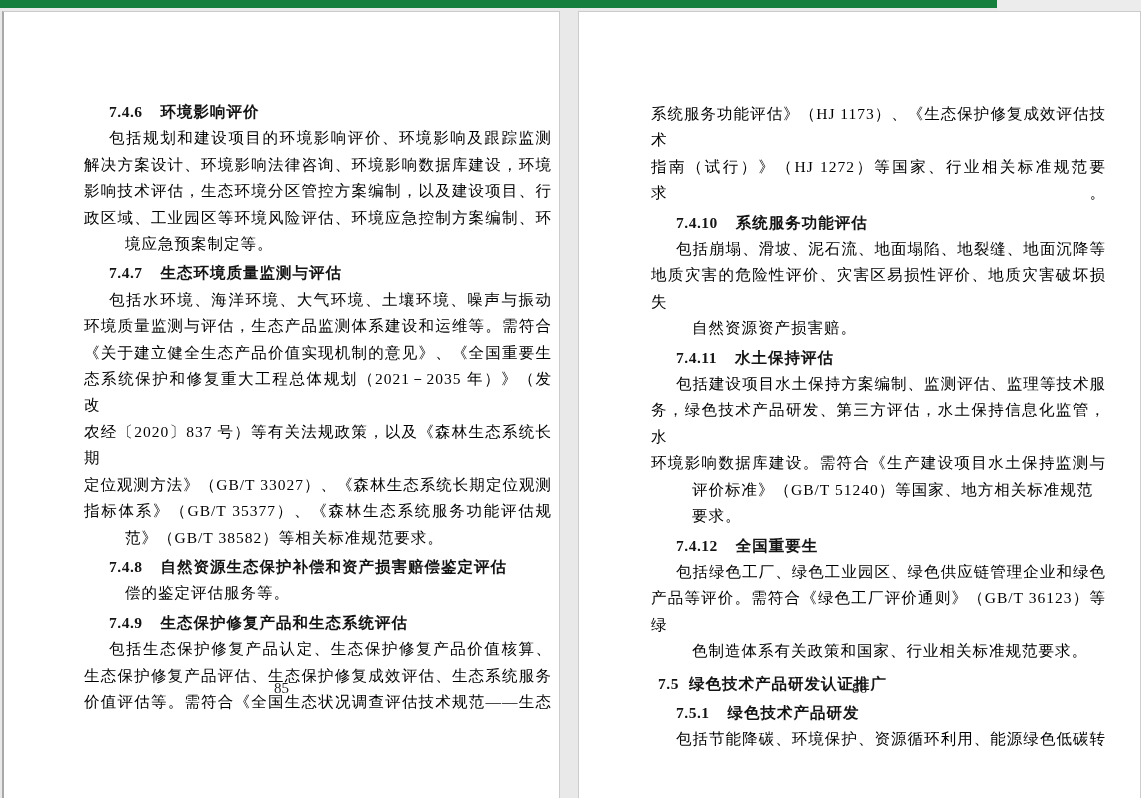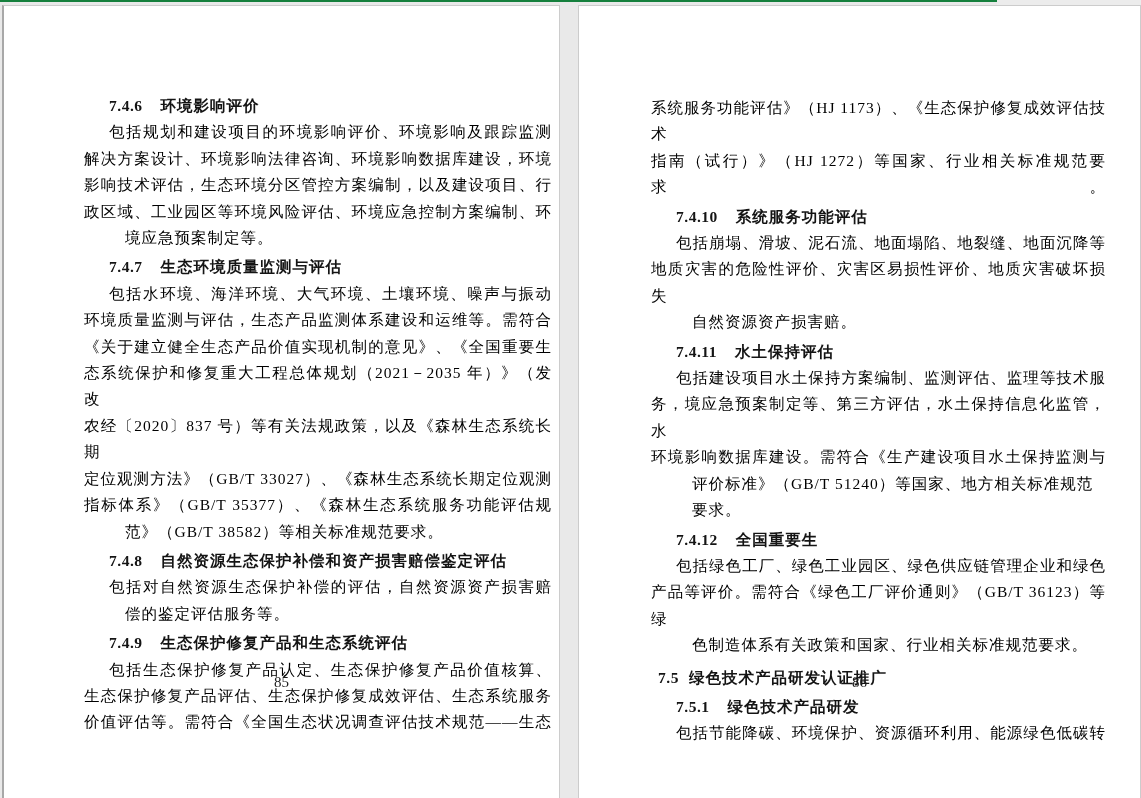--- a/index.html
+++ b/index.html
@@ -4,21 +4,21 @@
 <style>
   * { margin: 0; padding: 0; box-sizing: border-box; }
   html, body {
     width: 1141px; height: 798px; overflow: hidden;
     background: #ececec;
     font-family: "Liberation Serif", "DejaVu Serif", serif;
   }
   .spread {
     position: relative; width: 997px; height: 798px;
     background: #e9e9e9;
-    border-top: 2px solid #15803d;
+    border-top: 8px solid #15803d;
   }
   .page {
     position: absolute; top: 3px; bottom: -2px;
     background: #ffffff;
     border: 1px solid #cccccc;
     border-bottom: none;
   }
   .page-left {
     left: 2px; width: 558px;
     border-left: 2px solid #a8a8a8;
@@ -80,40 +80,39 @@
         <div class="line heading"><span class="h-num">7.4.7</span><span class="h-title">生态环境质量监测与评估</span></div>
         <div class="line body ind">包括水环境、海洋环境、大气环境、土壤环境、噪声与振动</div>
         <div class="line body">环境质量监测与评估，生态产品监测体系建设和运维等。需符合</div>
         <div class="line body">《关于建立健全生态产品价值实现机制的意见》、《全国重要生</div>
         <div class="line body">态系统保护和修复重大工程总体规划（2021－2035 年）》（发改</div>
         <div class="line body">农经〔2020〕837 号）等有关法规政策，以及《森林生态系统长期</div>
         <div class="line body">定位观测方法》（GB/T 33027）、《森林生态系统长期定位观测</div>
         <div class="line body">指标体系》（GB/T 35377）、《森林生态系统服务功能评估规</div>
         <div class="line body last">范》（GB/T 38582）等相关标准规范要求。</div>
         <div class="line heading"><span class="h-num">7.4.8</span><span class="h-title">自然资源生态保护补偿和资产损害赔偿鉴定评估</span></div>
-        <div class="line body ind">包括对自然资源生态保护补偿的评估，自然资源资产损害赔</div>
         <div class="line body last">偿的鉴定评估服务等。</div>
         <div class="line heading"><span class="h-num">7.4.9</span><span class="h-title">生态保护修复产品和生态系统评估</span></div>
         <div class="line body ind">包括生态保护修复产品认定、生态保护修复产品价值核算、</div>
         <div class="line body">生态保护修复产品评估、生态保护修复成效评估、生态系统服务</div>
         <div class="line body">价值评估等。需符合《全国生态状况调查评估技术规范——生态</div>
       </div>
     <div class="pagenum">85</div>
   </div>
   <div class="page page-right">
     <div class="content">
         <div class="line body">系统服务功能评估》（HJ 1173）、《生态保护修复成效评估技术</div>
         <div class="line body">指南（试行）》（HJ 1272）等国家、行业相关标准规范要求。</div>
         <div class="line heading"><span class="h-num">7.4.10</span><span class="h-title">系统服务功能评估</span></div>
         <div class="line body ind">包括崩塌、滑坡、泥石流、地面塌陷、地裂缝、地面沉降等</div>
         <div class="line body">地质灾害的危险性评价、灾害区易损性评价、地质灾害破坏损失</div>
         <div class="line body last">自然资源资产损害赔。</div>
         <div class="line heading"><span class="h-num">7.4.11</span><span class="h-title">水土保持评估</span></div>
         <div class="line body ind">包括建设项目水土保持方案编制、监测评估、监理等技术服</div>
-        <div class="line body">务，境应急预案制定等、第三方评估，水土保持信息化监管，水</div>
+        <div class="line body">务，绿色技术产品研发、第三方评估，水土保持信息化监管，水</div>
         <div class="line body">环境影响数据库建设。需符合《生产建设项目水土保持监测与</div>
         <div class="line body last">评价标准》（GB/T 51240）等国家、地方相关标准规范要求。</div>
         <div class="line heading"><span class="h-num">7.4.12</span><span class="h-title">全国重要生</span></div>
         <div class="line body ind">包括绿色工厂、绿色工业园区、绿色供应链管理企业和绿色</div>
         <div class="line body">产品等评价。需符合《绿色工厂评价通则》（GB/T 36123）等绿</div>
         <div class="line body last">色制造体系有关政策和国家、行业相关标准规范要求。</div>
         <div class="line section"><span class="h-num">7.5</span><span class="h-title">绿色技术产品研发认证推广</span></div>
         <div class="line heading"><span class="h-num">7.5.1</span><span class="h-title">绿色技术产品研发</span></div>
         <div class="line body ind">包括节能降碳、环境保护、资源循环利用、能源绿色低碳转</div>
       </div>

